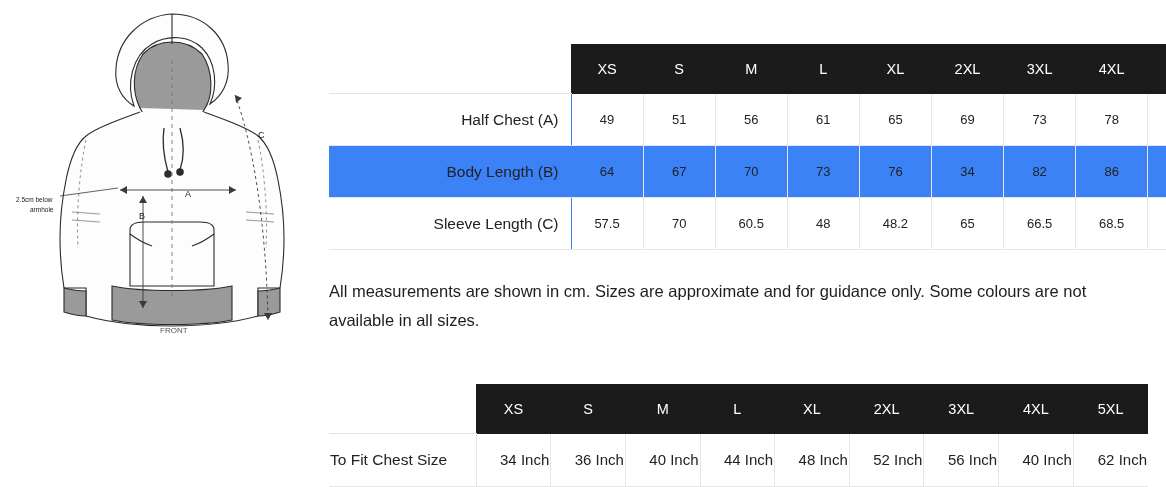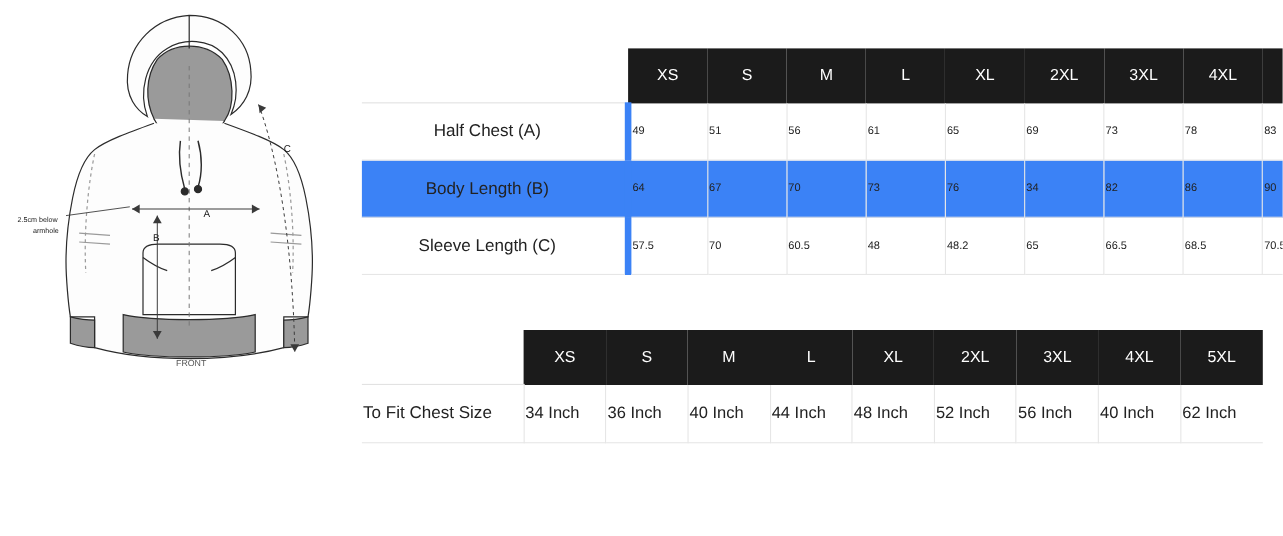--- a/index.html
+++ b/index.html
@@ -60,31 +60,32 @@
     text-align: center;
     vertical-align: middle;
     border: none;
   }
   #measure-table thead th.corner {
     background: #ffffff;
     border-bottom: 1px solid #e2e2e2;
   }
   #measure-table tbody td {
     height: 49px;
+    text-align: center;
     vertical-align: middle;
     border-bottom: 1px solid #e6e6e6;
     border-right: 1px solid #e6e6e6;
-    font-size: 10px;
+    font-size: 13px;
     color: #222;
   }
   #measure-table tbody td:last-child { border-right: none; }
   #measure-table tbody td.row-label {
-    text-align: center;
+    text-align: right;
     font-size: 15.5px;
-    border-right: 6px solid #3b82f6;
+    border-right: 1px solid #3b82f6;
     padding-right: 12px;
   }
   #measure-table tbody tr.alt td {
     background: #3b82f6;
   }
 
   
   #note {
     width: 820px;
     margin-top: 27px;
@@ -112,21 +113,21 @@
     text-align: center;
     vertical-align: middle;
     border: none;
   }
   #fit-table thead th.corner {
     background: #ffffff;
     border-bottom: 1px solid #e2e2e2;
   }
   #fit-table tbody td {
     height: 50px;
-    text-align: left;
+    text-align: right;
     vertical-align: middle;
     border-bottom: 1px solid #e6e6e6;
     border-right: 1px solid #e6e6e6;
     font-size: 15px;
     color: #222;
   }
   #fit-table tbody td:last-child { border-right: none; }
   #fit-table tbody td.row-label {
     text-align: left;
     font-size: 15.5px;
@@ -270,20 +271,21 @@
         <td>48</td>
         <td>48.2</td>
         <td>65</td>
         <td>66.5</td>
         <td>68.5</td>
         <td>70.5</td>
       </tr>
     </tbody>
   </table>
 
+  <p id="note">All measurements are shown in cm. Sizes are approximate and for guidance only. Some colours are not available in all sizes.</p>
 
   <div id="fit-wrap">
     <table class="size-table" id="fit-table">
       <colgroup>
         <col class="label-col">
         <col class="size-col">
           <col class="size-col">
           <col class="size-col">
         <col class="size-col">
           <col class="size-col">

